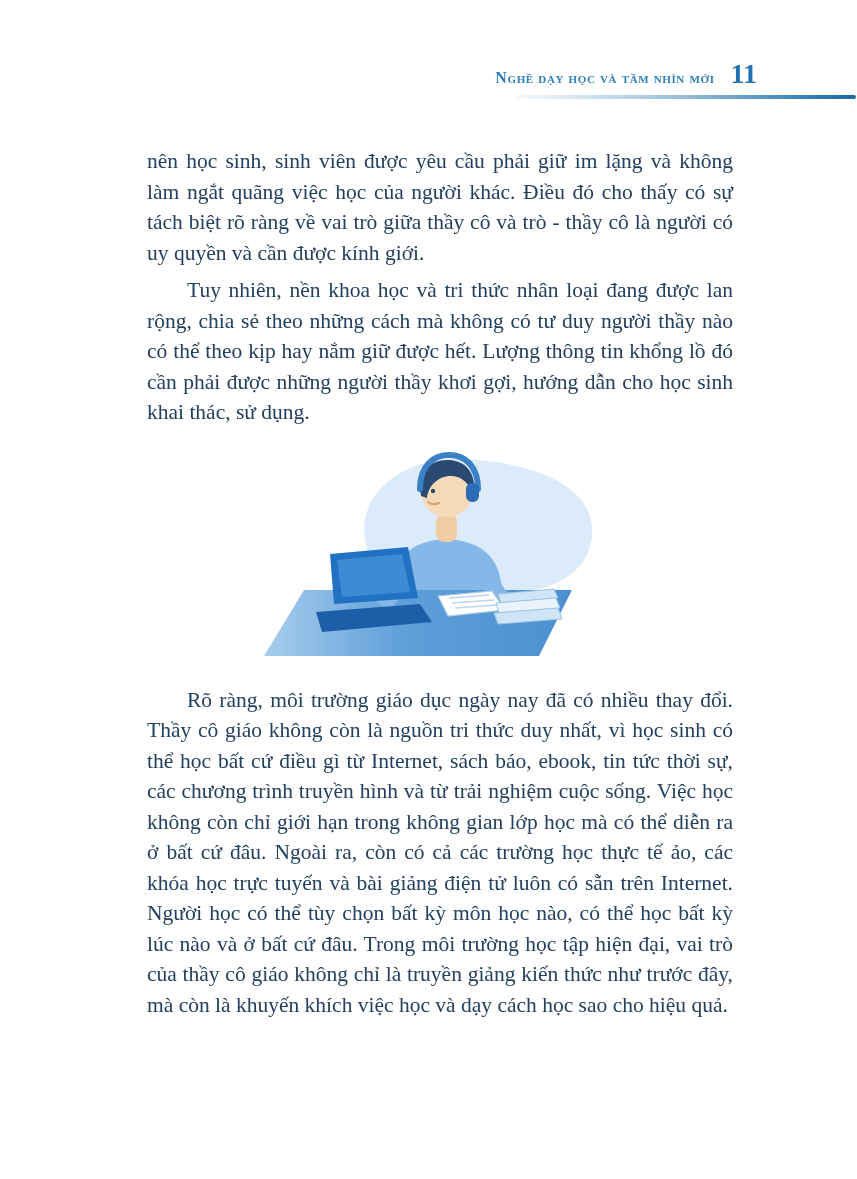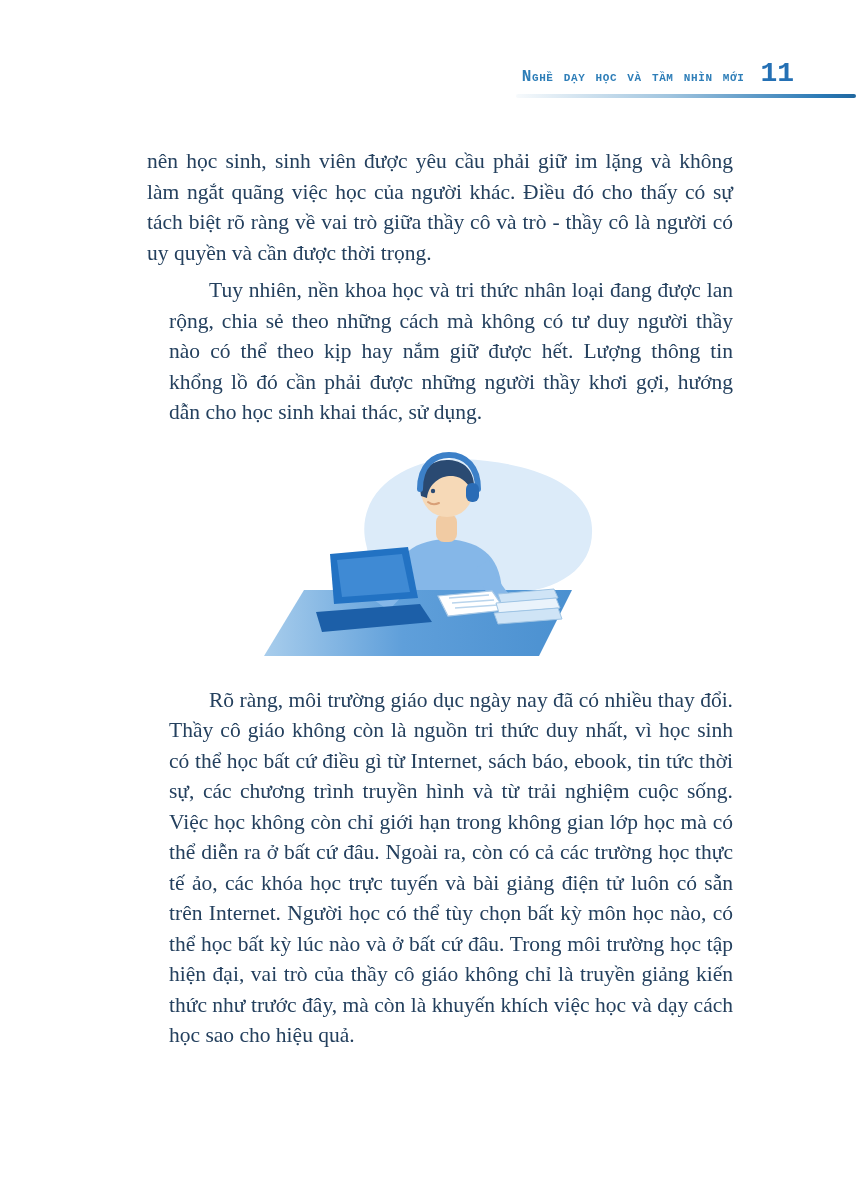--- a/index.html
+++ b/index.html
@@ -19,22 +19,21 @@
     position: absolute;
     top: 58px;
     right: 0;
     width: 420px;
   }
   .header-text {
     display: flex;
     justify-content: flex-end;
     align-items: baseline;
     gap: 16px;
-    padding-right: 63px;
-    font-family: Liberation Mono, monospace;
+    padding-right: 100px;
   }
   .running-title {
     font-variant: small-caps;
     letter-spacing: 0.6px;
     color: #2e7eb8;
     font-size: 16px;
     font-weight: bold;
     white-space: nowrap;
   }
   .page-number {
@@ -61,21 +60,21 @@
     position: absolute;
     left: 147px;
     top: 146px;
     width: 586px;
     color: #24405e;
     font-size: 21.5px;
     line-height: 30.5px;
     text-align: justify;
   }
   .para { margin-bottom: 7px; }
-  .para.indent { text-indent: 40px; margin-left: 22px; }
+  .para.indent { text-indent: 40px; }
 
   
   .figure {
     width: 340px;
     height: 215px;
     margin: 16px 0 26px 111px;
   }
   .figure svg { display: block; }
 </style>
 </head>
@@ -86,21 +85,21 @@
   <header class="running-header">
     <div class="header-text">
       <span class="running-title">Nghề dạy học và tầm nhìn mới</span>
       <span class="page-number">11</span>
     </div>
     <div class="header-rule"></div>
   </header>
 
   <main class="content">
 
-    <p class="para">nên học sinh, sinh viên được yêu cầu phải giữ im lặng và không làm ngắt quãng việc học của người khác. Điều đó cho thấy có sự tách biệt rõ ràng về vai trò giữa thầy cô và trò - thầy cô là người có uy quyền và cần được thời trọng.</p>
+    <p class="para">nên học sinh, sinh viên được yêu cầu phải giữ im lặng và không làm ngắt quãng việc học của người khác. Điều đó cho thấy có sự tách biệt rõ ràng về vai trò giữa thầy cô và trò - thầy cô là người có uy quyền và cần được kính giới.</p>
 
     <p class="para indent">Tuy nhiên, nền khoa học và tri thức nhân loại đang được lan rộng, chia sẻ theo những cách mà không có tư duy người thầy nào có thể theo kịp hay nắm giữ được hết. Lượng thông tin khổng lồ đó cần phải được những người thầy khơi gợi, hướng dẫn cho học sinh khai thác, sử dụng.</p>
 
     <figure class="figure">
       <svg viewBox="0 0 340 215" width="340" height="215">
         <defs>
           <linearGradient id="deskGrad" x1="0" y1="0" x2="1" y2="0">
             <stop offset="0" stop-color="#a8cdec"></stop>
             <stop offset="0.45" stop-color="#5f9fda"></stop>
             <stop offset="1" stop-color="#4a90d0"></stop>

